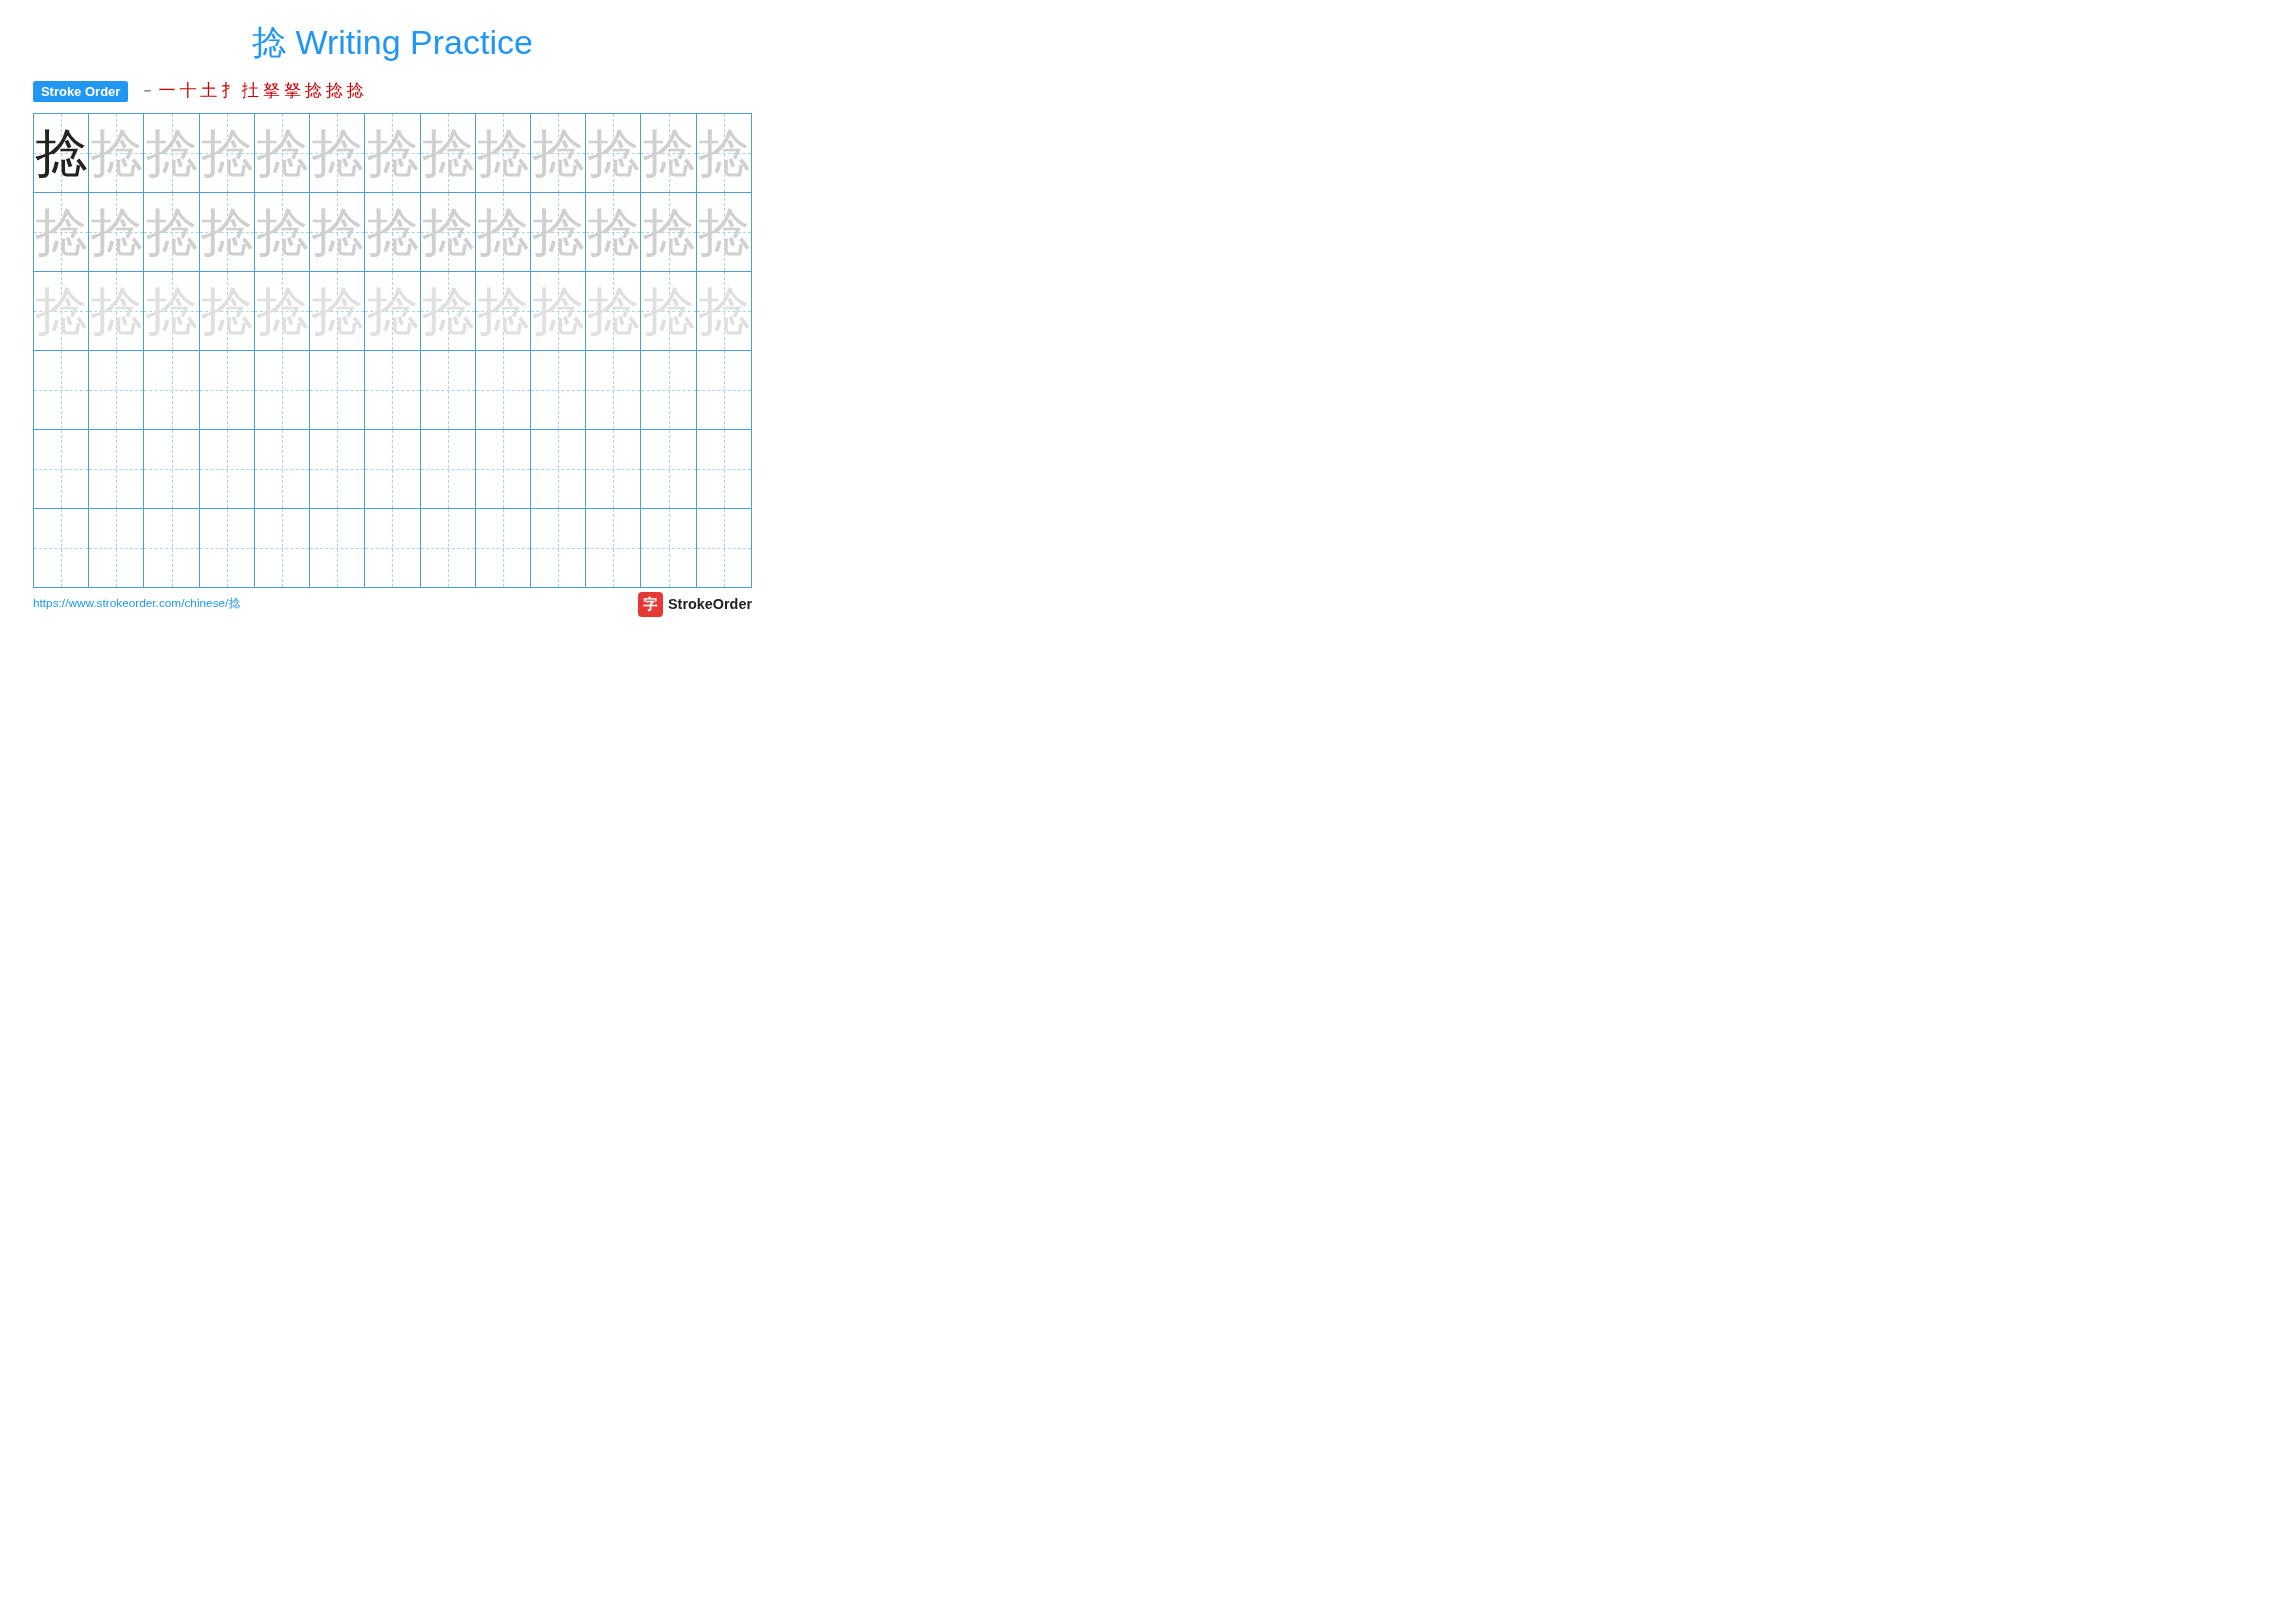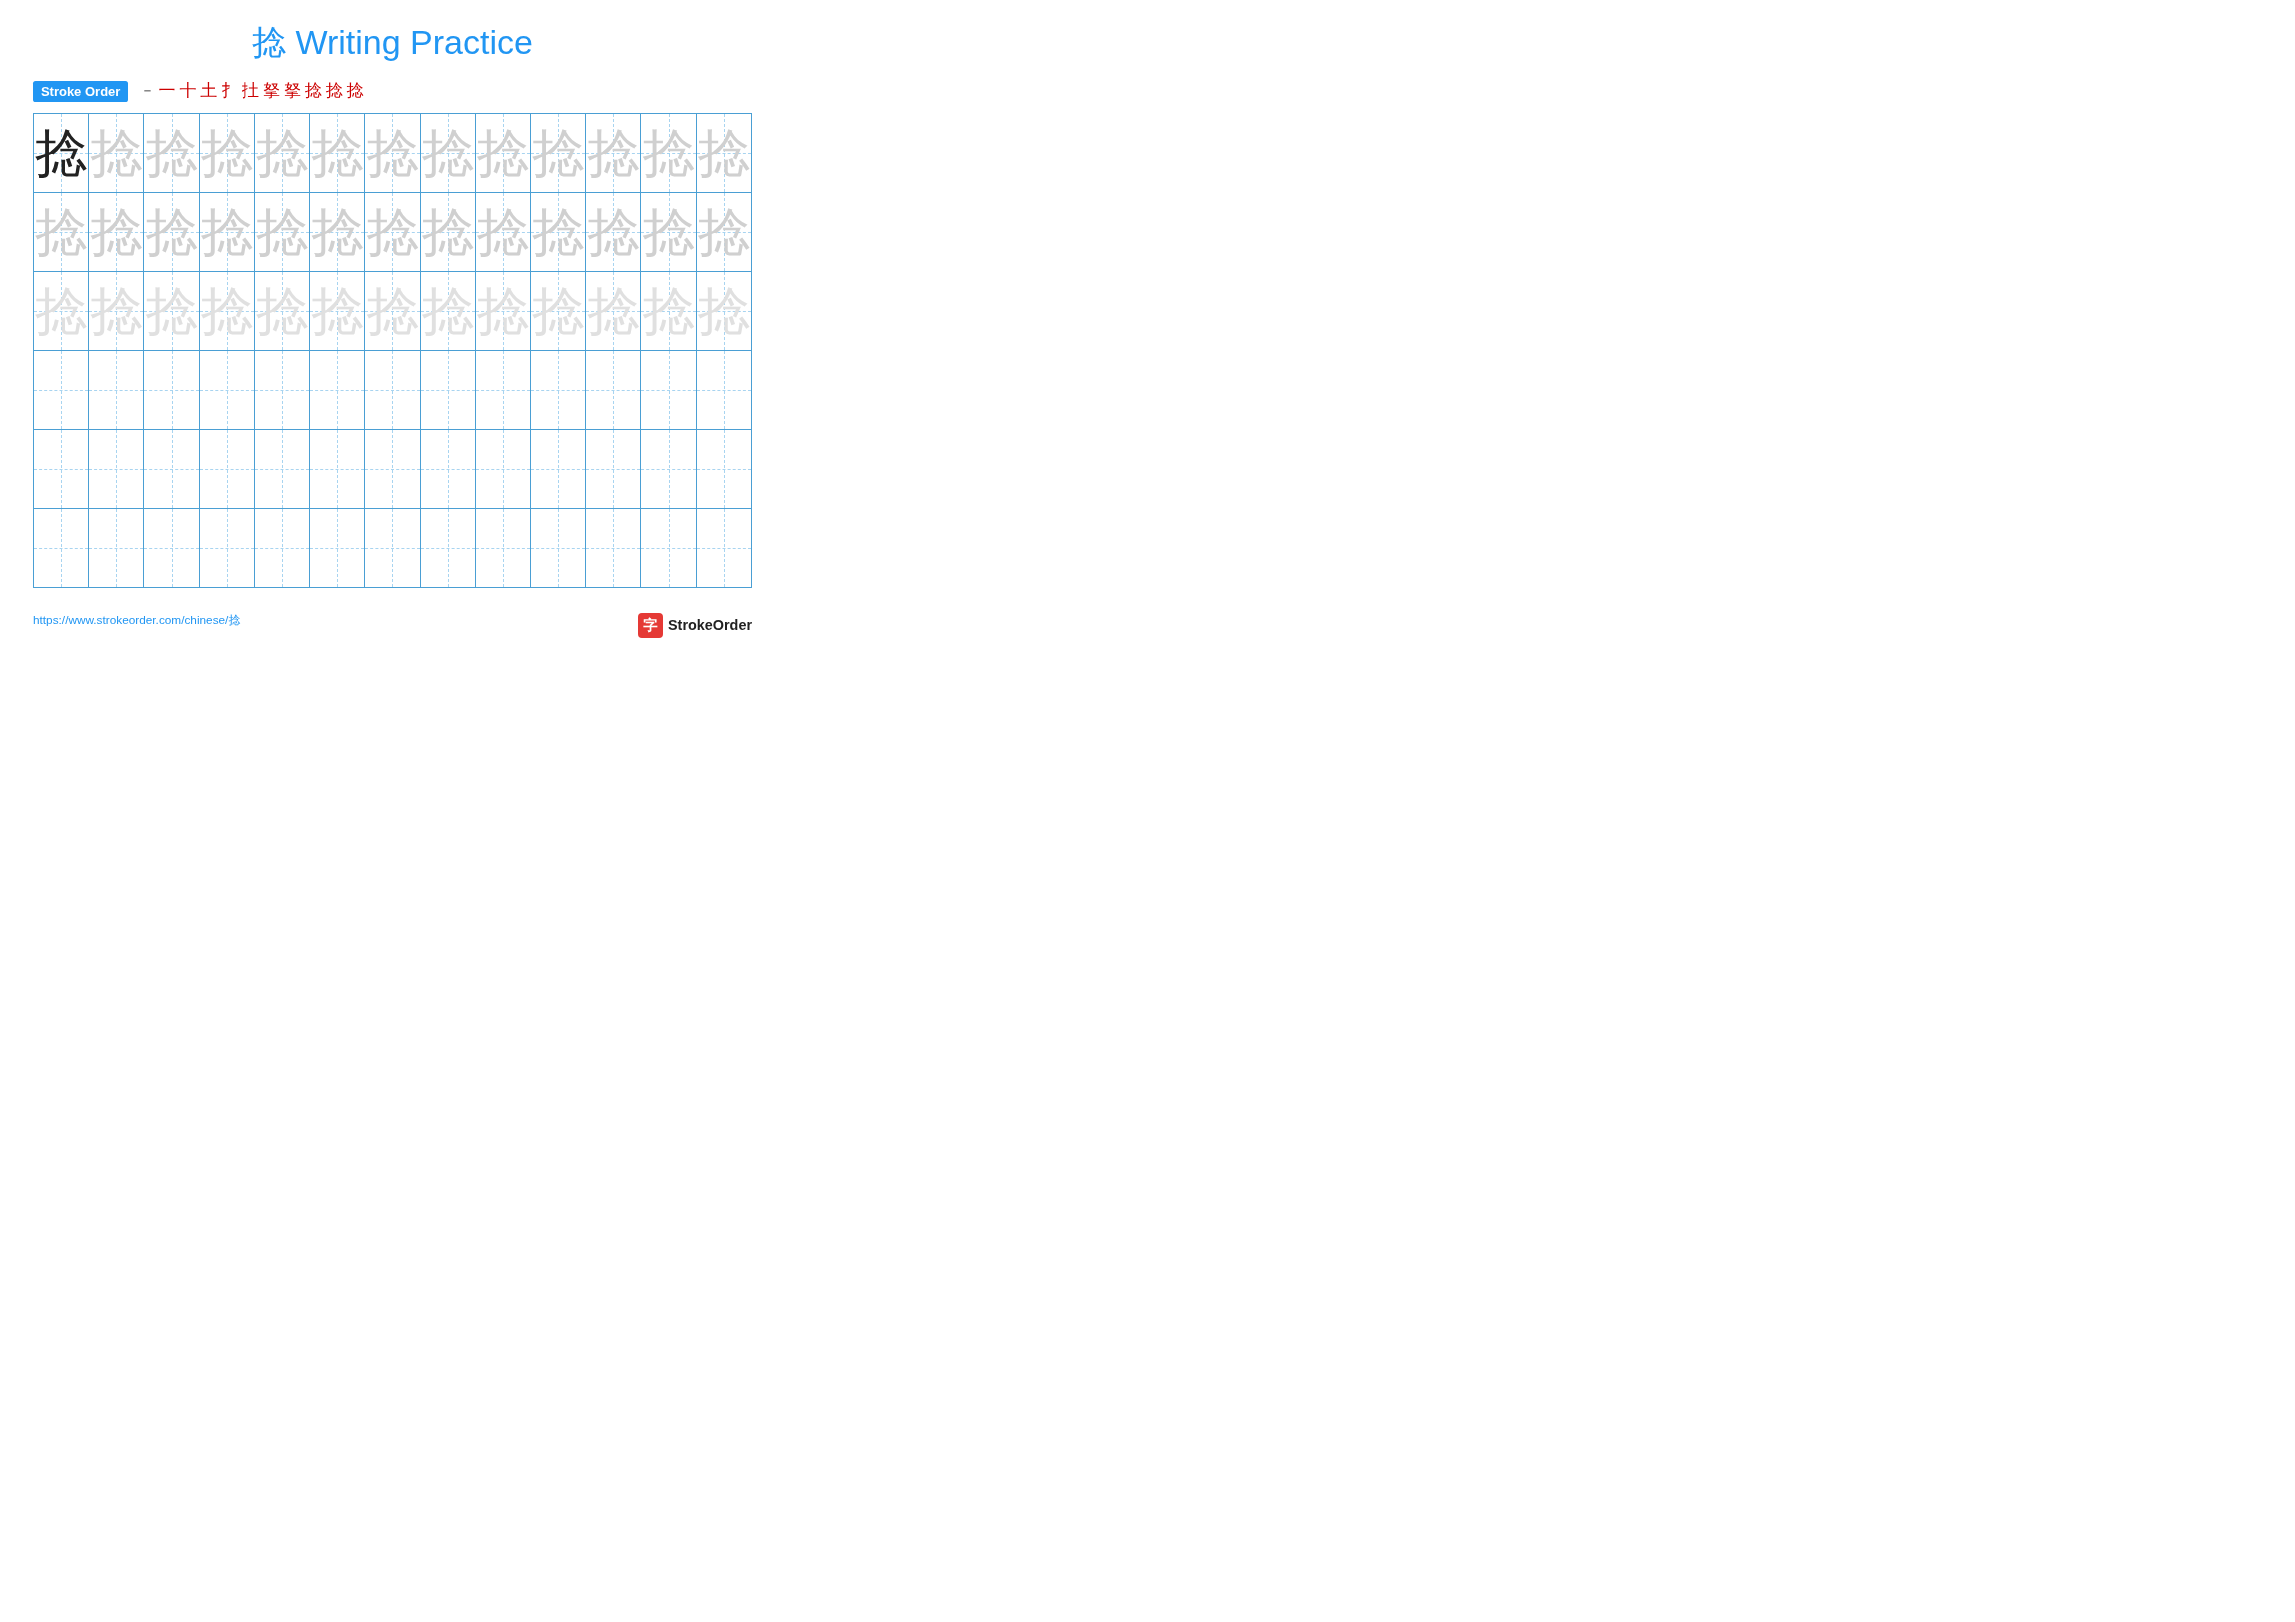--- a/index.html
+++ b/index.html
@@ -122,22 +122,22 @@
     }
 
     .empty-row td {
       
     }
 
     
     .footer {
       display: flex;
       justify-content: space-between;
-      align-items: flex-start;
-      margin-top: 25px;
+      align-items: center;
+      margin-top: 4px;
     }
 
     .footer-link {
       color: #2196F3;
       font-size: 11.8px;
       text-decoration: none;
     }
 
     .brand-logo {
       display: flex;

